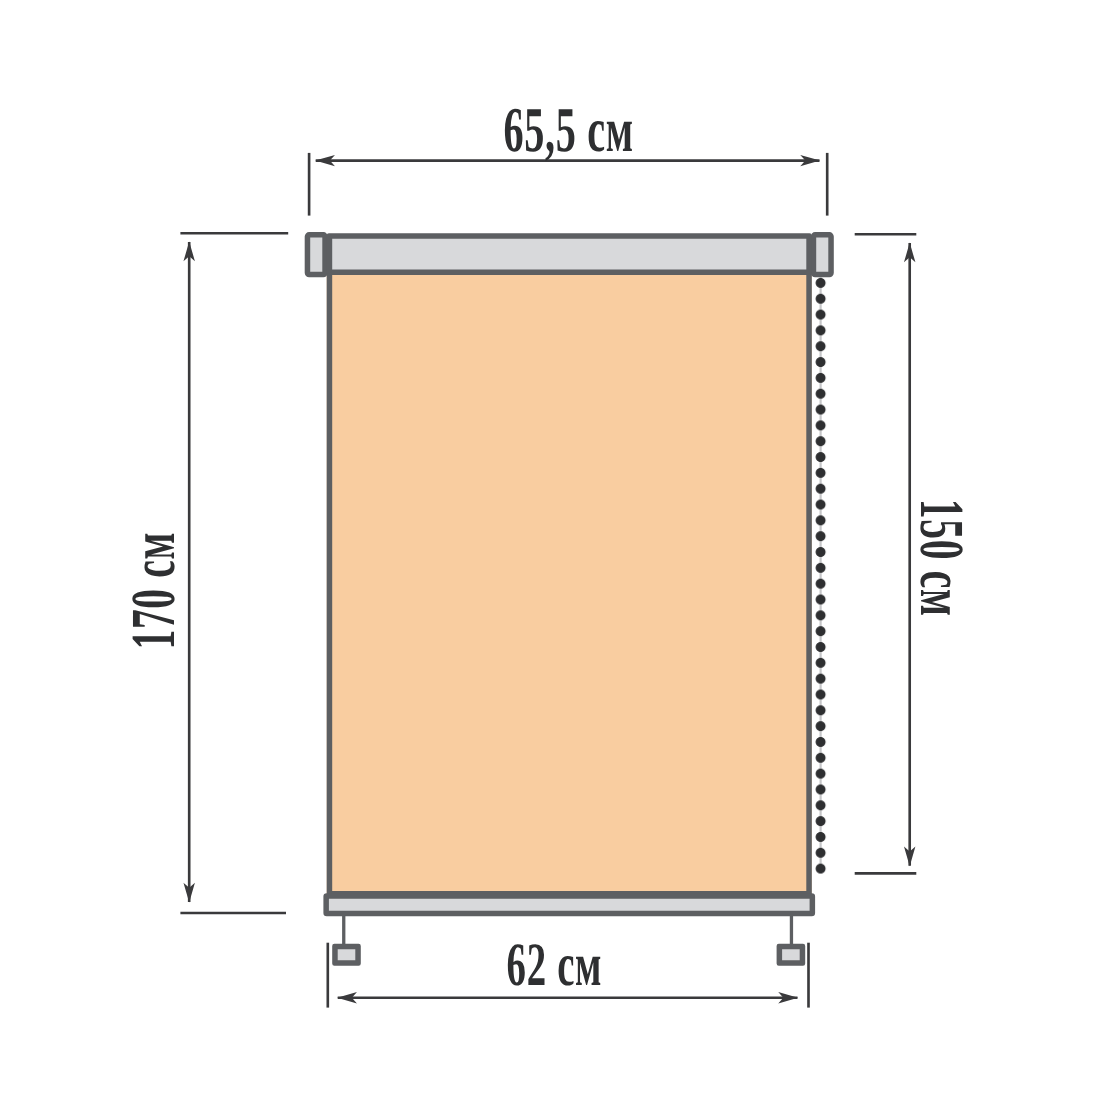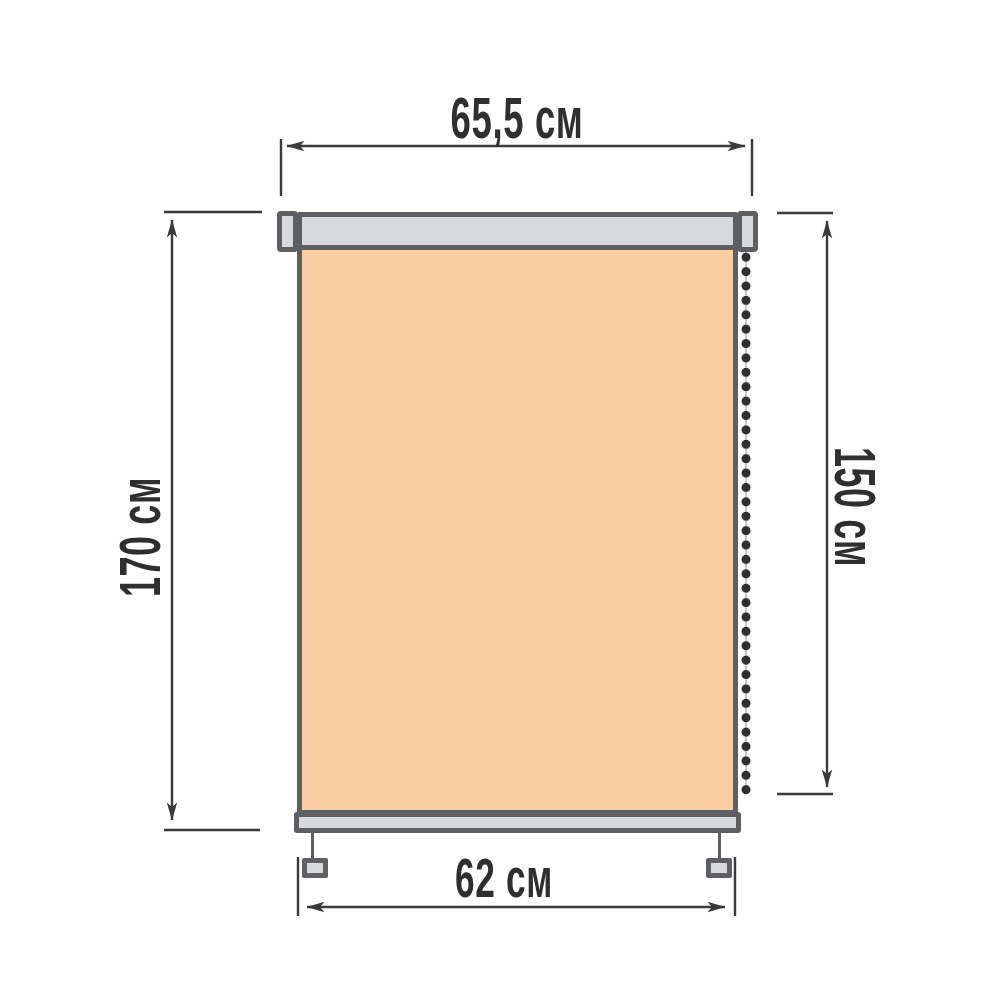--- a/index.html
+++ b/index.html
@@ -8,21 +8,21 @@
     --outline:#5d5f62;
     --dim:#3a3a3c;
     --text:#2e2f31;
     --chain:#2e2f31;
     --cord:#c6c7c9;
     --bg:#ffffff;
   }
   html,body{margin:0;padding:0;background:var(--bg);}
   .canvas{
     position:relative;width:1000px;height:1000px;background:var(--bg);
-    overflow:hidden;font-family:Liberation Sans, sans-serif;
+    overflow:hidden;font-family:Liberation Serif, serif;
   }
   .shape{position:absolute;box-sizing:border-box;border:5px solid var(--outline);background:var(--hardware);}
   .cassette-main{left:297px;top:212px;width:441px;height:38px;border-radius:2px;z-index:4;}
   .end-cap{width:21px;height:41px;top:211px;border-radius:4px;z-index:3;}
   .end-cap.left{left:277px;}
   .end-cap.right{left:737px;}
   .fabric{left:297px;top:245px;width:441px;height:570px;background:var(--fabric);z-index:2;}
   .bottom-rail{left:294px;top:812px;width:447px;height:21px;border-radius:3px;z-index:4;}
   .string{position:absolute;width:3px;height:27px;top:832px;background:var(--outline);z-index:1;}
   .string.left{left:311px;}

